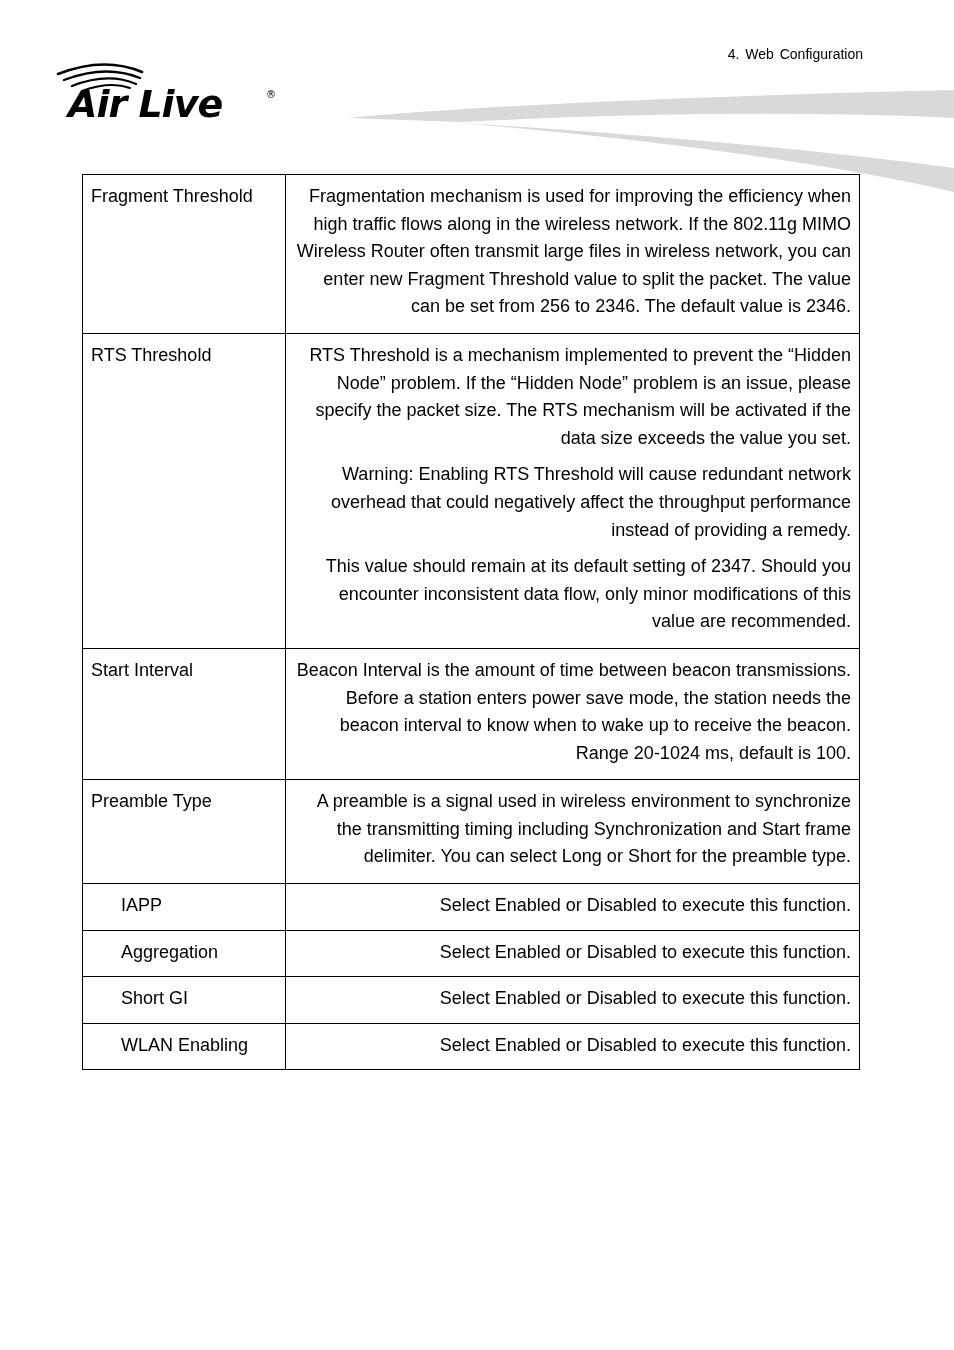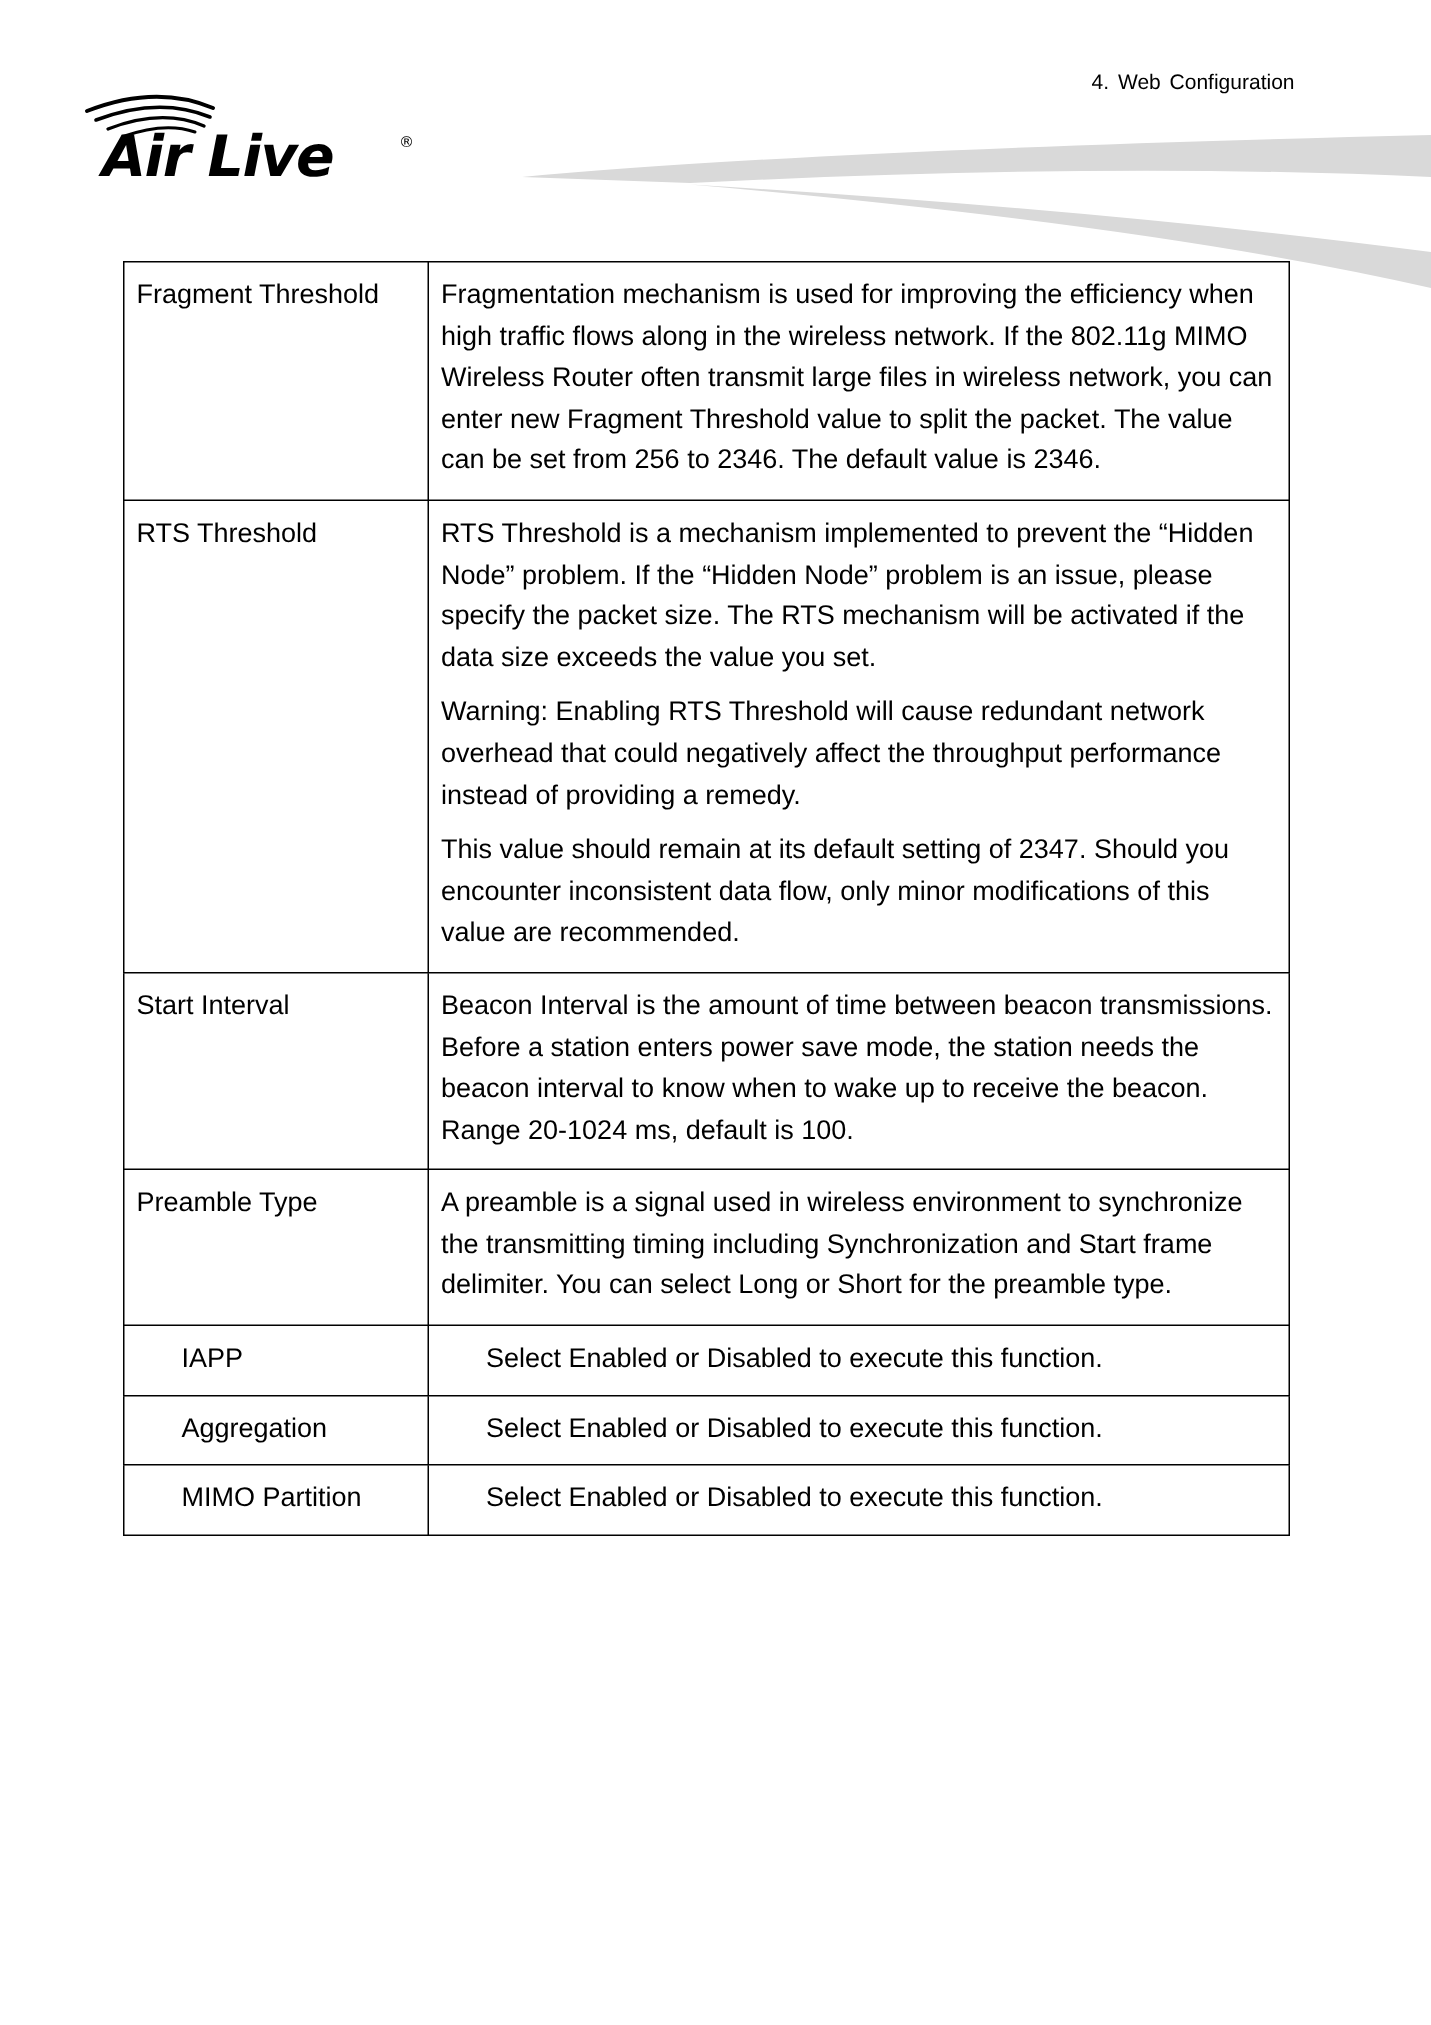--- a/index.html
+++ b/index.html
@@ -6,21 +6,21 @@
     body { width: 954px; height: 1350px; position: relative; overflow: hidden;
            font-family: "Liberation Sans", sans-serif; color: #000; }
     .header-text { position: absolute; right: 91px; top: 46px; font-size: 14px; word-spacing: 2px; }
     .logo { position: absolute; left: 54px; top: 60px; width: 230px; height: 66px; }
     .swoosh { position: absolute; left: 340px; top: 80px; width: 614px; height: 120px; }
     table.spec { position: absolute; left: 82px; top: 174px; width: 778px;
                  border-collapse: collapse; table-layout: fixed; }
     table.spec td { border: 1px solid #000; vertical-align: top;
                     font-size: 18px; line-height: 27.6px; padding: 8px 8px 12px 8px; }
     table.spec td.label { width: 186px; }
-    table.spec td.desc p { margin: 0 0 9px 0; }
+    table.spec td.desc p { margin: 0 0 9px 0; text-align: right; }
     table.spec td.desc p:last-child { margin-bottom: 0; }
     table.spec tr.short td { padding-top: 8px; padding-bottom: 10px; padding-left: 38px; }
   </style>
 </head>
 <body>
 
 <div>
   <div class="header-text">4. Web Configuration</div>
 
   <svg class="logo" viewBox="0 0 230 66">
@@ -74,19 +74,25 @@
         <p>Select Enabled or Disabled to execute this function.</p>
       </td>
     </tr>
     <tr class="short">
       <td class="label">Aggregation</td>
       <td class="desc">
         <p>Select Enabled or Disabled to execute this function.</p>
       </td>
     </tr>
     <tr class="short">
-      <td class="label">MIMO Partition</td>
+      <td class="label">Short GI</td>
+      <td class="desc">
+        <p>Select Enabled or Disabled to execute this function.</p>
+      </td>
+    </tr>
+    <tr class="short">
+      <td class="label">WLAN Enabling</td>
       <td class="desc">
         <p>Select Enabled or Disabled to execute this function.</p>
       </td>
     </tr>
   </tbody>
 </table>
 
 </body></html>

